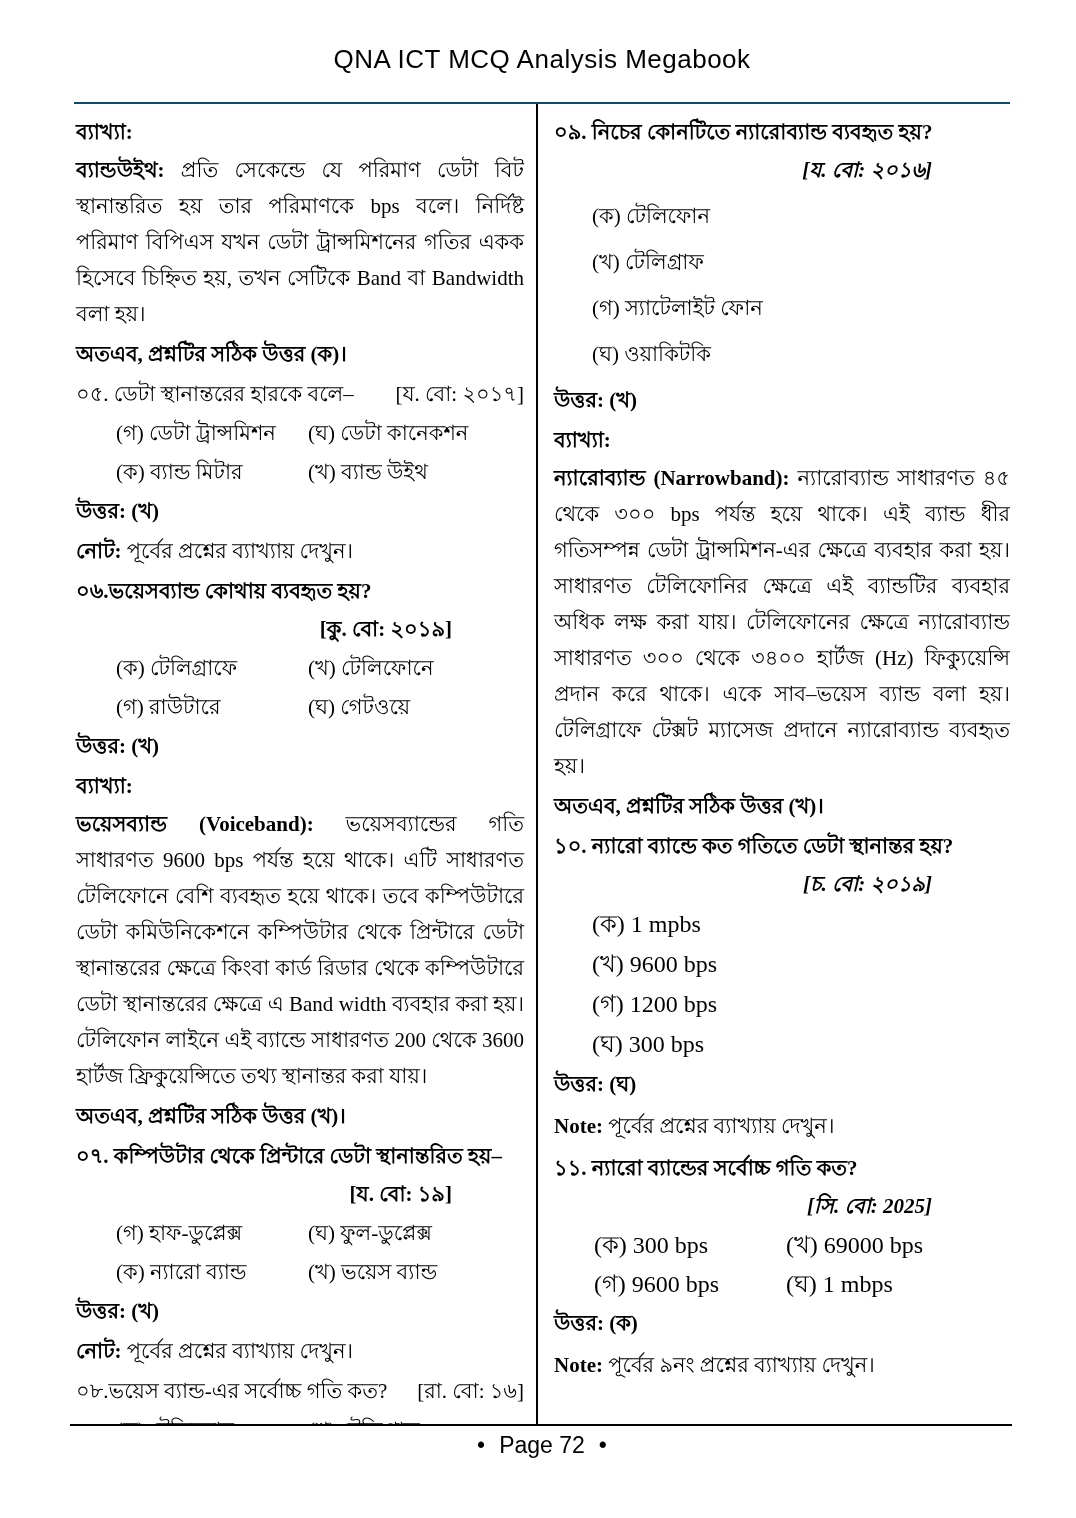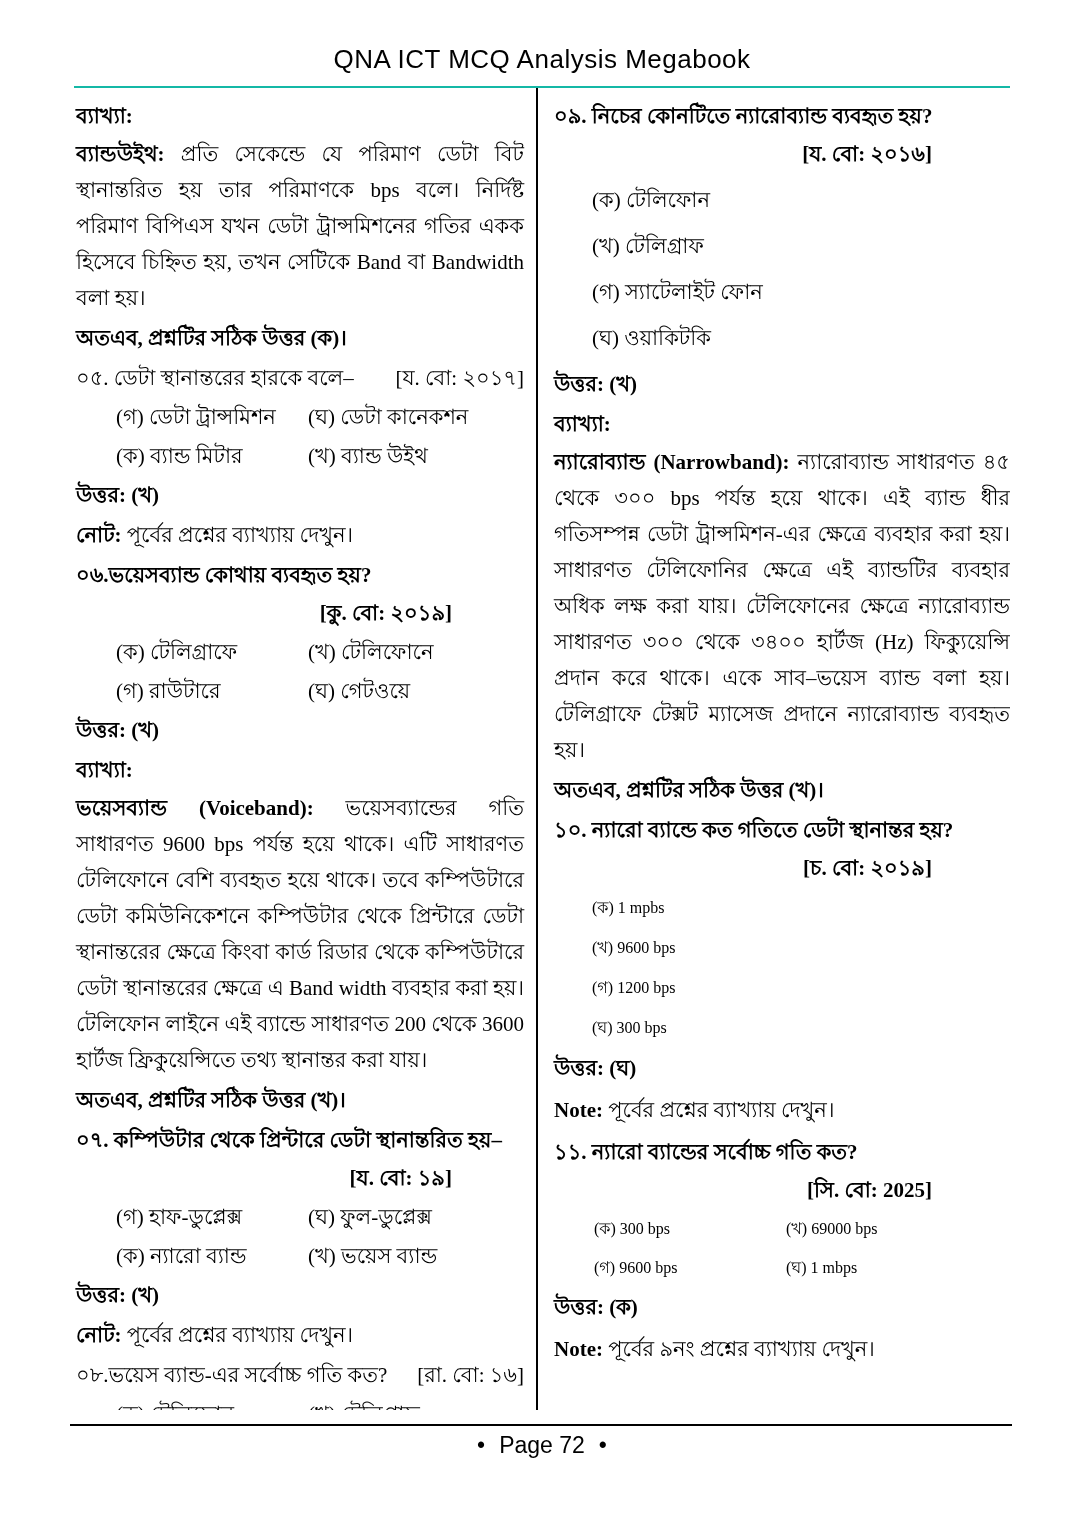--- a/index.html
+++ b/index.html
@@ -9,54 +9,54 @@
     margin:0 auto;background:#ffffff;color:#000;
     font-family:"Liberation Serif", sans-serif;
     box-sizing:border-box;
     padding:44px 66px 0 74px;
     overflow:hidden;
   }
   .hdr{
     text-align:center;
     font-family:"Liberation Sans", sans-serif;
     font-size:26px;line-height:30px;
-    margin-bottom:12px;
+    margin-bottom:28px;
     letter-spacing:.5px;
   }
   .columns{
     display:flex;
-    border-top:2px solid #14b8a6;
+    border-top:2px solid #0c4a6e;
     height:1322px;
     overflow:hidden;
   }
   .col{box-sizing:border-box;font-size:21px;line-height:36px;}
   .col-left{
     width:464px;
     padding:6px 12px 10px 2px;
     border-right:2px solid #000;
   }
   .col-right{
     flex:1;
     padding:6px 0 10px 16px;
   }
   .h-exp{font-weight:700;margin:4px 0 2px 0;}
   .para{text-align:justify;margin:2px 0 4px 0;}
   .para .lead{font-weight:700;}
   .concl{font-weight:700;margin:2px 0 4px 0;}
   .qrow{display:flex;justify-content:space-between;font-weight:400;margin:4px 0 2px 0;}
   .qline{font-weight:700;margin:4px 0 0 0;}
   .tagline{font-weight:700;text-align:right;padding-right:72px;margin:2px 0;}
-  .tagline-r{padding-right:78px;}
+  .tagline-r{padding-right:78px;font-style:italic;}
   .optrow{display:flex;padding-left:40px;margin:3px 0;}
   .optrow .c1{width:192px;flex:0 0 192px;}
   .optrow .c2{flex:1;}
   .optstack{margin:4px 0;}
   .optstack .opt{padding-left:38px;margin:10px 0;}
   .optstack.tight .opt{margin:4px 0;}
-  .opt-latin{font-size:16px;}
+  .opt-latin{font-size:24px;}
   .ans{font-weight:700;margin:2px 0 4px 0;}
   .note{margin:0 0 4px 0;}
   .note .nlead{font-weight:700;}
   .note-en{margin:6px 0 6px 0;}
   .note-en .nlead{font-weight:700;margin-top:12px;}
   .ftr-rule{
     position:absolute;left:70px;right:64px;top:1424px;
     border-top:2px solid #000;height:0;
   }
   .ftr{

